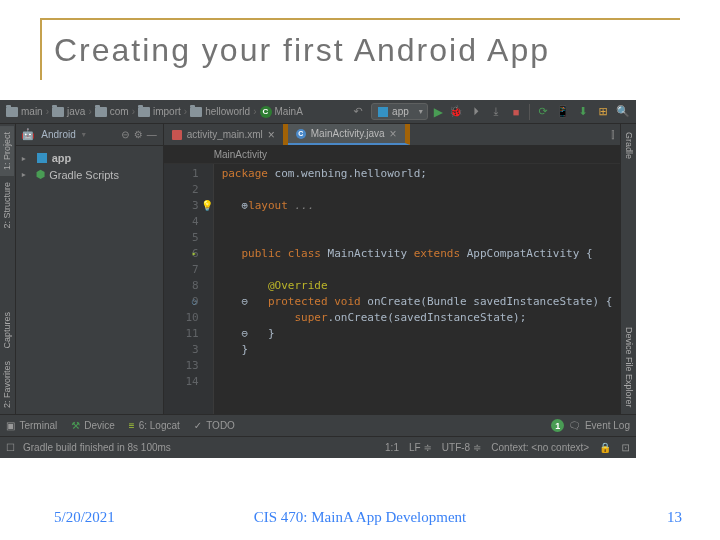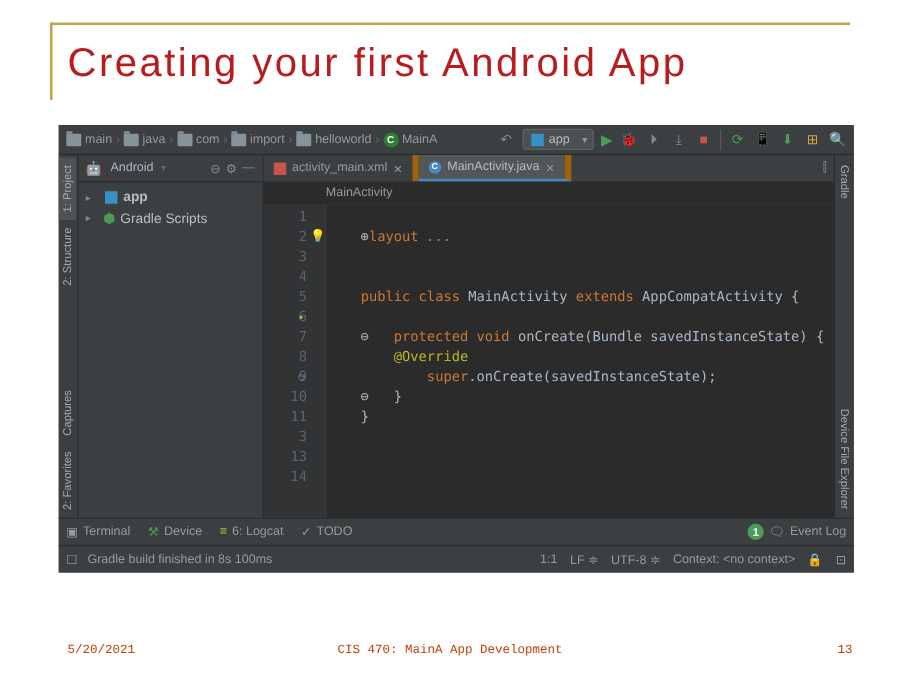--- a/index.html
+++ b/index.html
@@ -1,22 +1,22 @@
 <!DOCTYPE html>
 <html><head>
 <meta charset="utf-8">
 <style>
   * { margin: 0; padding: 0; box-sizing: border-box; }
   body { width: 720px; height: 540px; background: #fff; font-family: Arial, sans-serif; overflow: hidden; position: relative; }
   
-  .slide-title { color: #b91c1c; font-size: 32px; font-weight: normal; padding: 32px 0 12px 54px; letter-spacing: 2px; }
+  .slide-title { color: #737373; font-size: 32px; font-weight: normal; padding: 32px 0 12px 54px; letter-spacing: 2px; }
   .title-line { position: absolute; top: 18px; left: 40px; width: 2px; height: 62px; background: #c5a14e; }
   .title-line-h { position: absolute; top: 18px; left: 40px; width: 640px; height: 2px; background: #c5a14e; }
   
-  .ide { position: absolute; top: 100px; left: 0; width: 636px; background: #3c3f41; color: #a9b7c6; font-size: 10px; font-family: 'Segoe UI', sans-serif; margin-left: 47px; }
+  .ide { position: absolute; top: 100px; left: 0; width: 636px; background: #3c3f41; color: #a9b7c6; font-size: 10px; font-family: 'Segoe UI', sans-serif; }
   
   
   .toolbar { display: flex; align-items: center; height: 24px; background: #3c3f41; border-bottom: 1px solid #2b2b2b; padding: 0 6px; gap: 4px; }
   .bc { display: flex; align-items: center; gap: 3px; color: #999; }
   .bc-item { display: flex; align-items: center; gap: 3px; }
   .bc-sep { color: #666; }
   .folder-icon { width: 12px; height: 10px; background: #87939a; border-radius: 1px; position: relative; }
   .folder-icon::before { content: ''; position: absolute; top: -2px; left: 0; width: 5px; height: 2px; background: #87939a; border-radius: 1px 1px 0 0; }
   .c-icon { width: 12px; height: 12px; border-radius: 50%; background: #2e7d32; display: flex; align-items: center; justify-content: center; color: #fff; font-size: 8px; font-weight: bold; }
   .toolbar-right { margin-left: auto; display: flex; align-items: center; gap: 6px; }
@@ -78,21 +78,21 @@
   .btab { display: flex; align-items: center; gap: 4px; }
   .badge { background: #499c54; color: #fff; border-radius: 50%; width: 13px; height: 13px; display: flex; align-items: center; justify-content: center; font-size: 9px; font-weight: bold; }
   .eventlog { margin-left: auto; display: flex; align-items: center; gap: 4px; }
   
   
   .statusbar { display: flex; align-items: center; height: 22px; background: #3c3f41; border-top: 1px solid #2b2b2b; padding: 0 6px; font-size: 10px; color: #999; gap: 8px; }
   .status-right { margin-left: auto; display: flex; gap: 10px; align-items: center; }
   .lock { color: #888; font-size: 10px; }
   
   
-  .footer { position: absolute; bottom: 14px; left: 0; width: 720px; display: flex; font-family: Liberation Mono, monospace; font-size: 10px; color: #c2410c; }
+  .footer { position: absolute; bottom: 14px; left: 0; width: 720px; display: flex; font-family: Liberation Serif, serif; font-size: 15px; color: #3b82f6; }
   .footer-date { margin-left: 54px; }
   .footer-course { position: absolute; left: 50%; transform: translateX(-50%); }
   .footer-page { position: absolute; right: 38px; }
 </style>
 </head>
 <body>
 
 <div class="title-line-h"></div>
 <div class="title-line"></div>
 <h1 class="slide-title">Creating  your  first  Android  App</h1>
@@ -224,28 +224,29 @@
           <div>7</div>
           <div>8</div>
           <div style="position:relative"><span>9</span><span class="gutter-mark" style="color:#6897bb">○</span></div>
           <div>10</div>
           <div>11</div>
           <div>3</div>
           <div>13</div>
           <div>14</div>
         </div>
         <div class="code">
+          <div><span class="kw">package </span><span>com.wenbing.helloworld;</span></div>
           <div></div>
           <div style="position:relative"><span class="bulb" style="position:absolute;left:-20px">💡</span>   ⊕<span class="kw">layout </span><span class="cmt">...</span></div>
           <div></div>
           <div></div>
           <div>   <span class="kw">public class </span><span class="cls">MainActivity </span><span class="kw">extends </span><span class="cls">AppCompatActivity {</span></div>
           <div></div>
+          <div>       <span class="ann">@Override</span></div>
           <div>   ⊖   <span class="kw">protected void </span><span class="cls">onCreate(Bundle savedInstanceState) {</span></div>
-          <div>       <span class="ann">@Override</span></div>
           <div>           <span class="kw">super</span><span>.onCreate(savedInstanceState);</span></div>
           <div>   ⊖   <span>}</span></div>
           <div>   <span>}</span></div>
           <div></div>
         </div>
       </div>
     </div>
 
     <div class="vstrip right">
       <div class="vtab" style="writing-mode:vertical-rl;transform:none">

